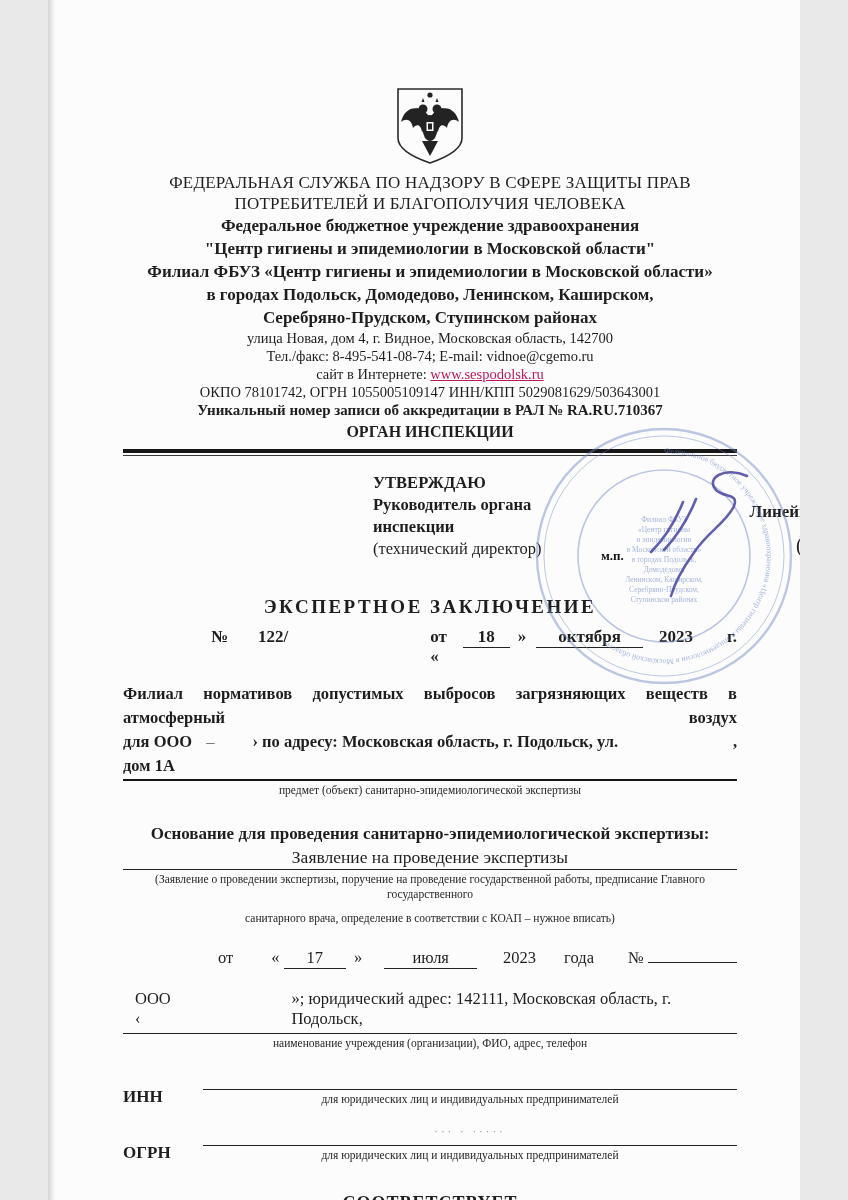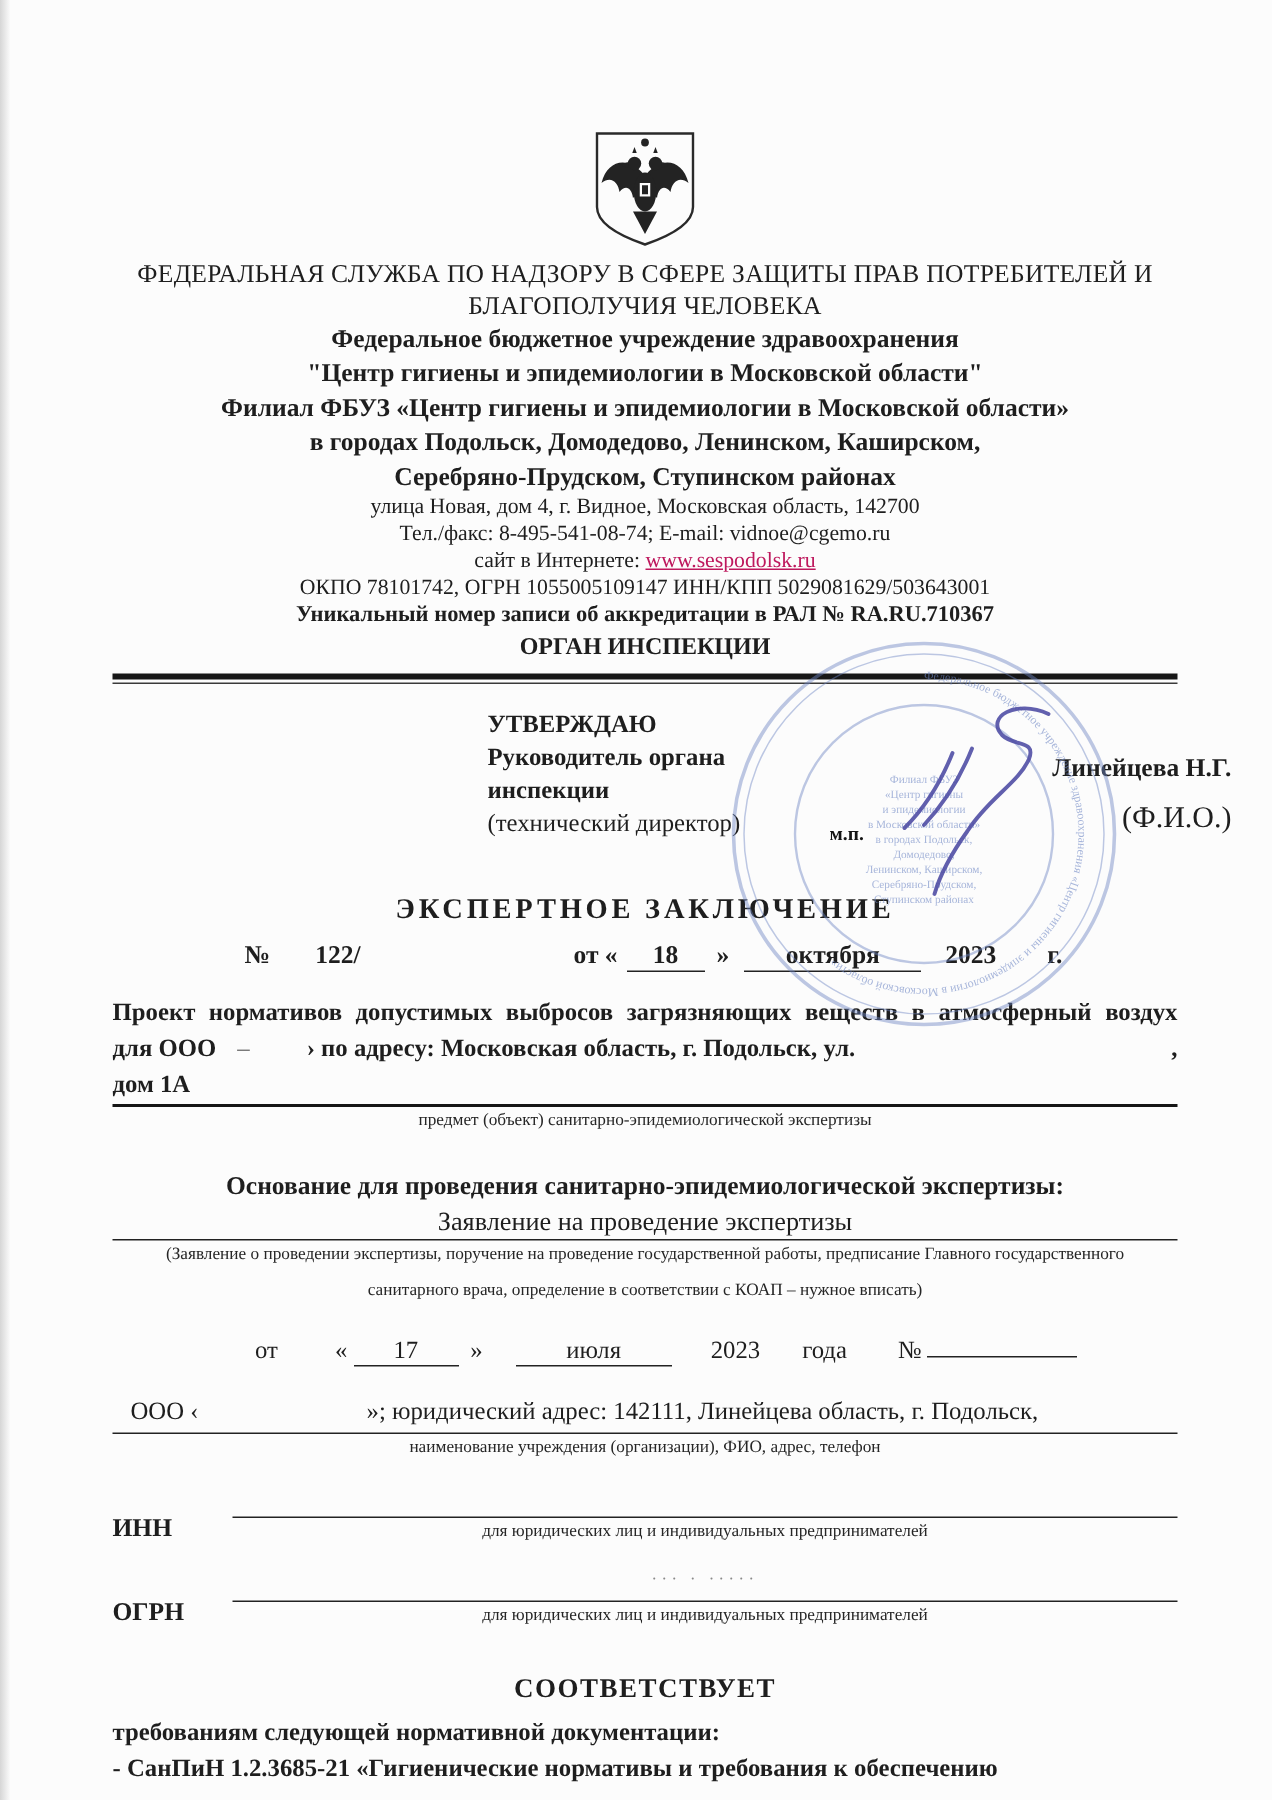--- a/index.html
+++ b/index.html
@@ -1,17 +1,17 @@
 <!DOCTYPE html>
 <html><head>
 <meta charset="utf-8">
 <style>
   html,body{margin:0;padding:0;background:#e9e9e9;}
   .page{
-    width:848px;height:1200px;background:#fcfcfc;position:relative;overflow:hidden;
+    width:752px;height:1200px;background:#fcfcfc;position:relative;overflow:hidden;
     font-family:"Liberation Serif","DejaVu Serif",serif;color:#1e1e1e;
     box-sizing:border-box;padding:86px 63px 0 75px;margin:0 auto;
   }
   .page::before{content:'';position:absolute;left:0;top:0;bottom:0;width:7px;
     background:linear-gradient(to right,#d6d6d6,rgba(214,214,214,0));pointer-events:none;}
   .hdr{text-align:center;}
   .emblem{display:block;margin:0 auto 6px auto;}
   .agency{font-size:17px;line-height:21px;letter-spacing:.2px;}
   .b17{font-weight:700;font-size:17px;line-height:23px;}
   .s14{font-size:14.5px;line-height:18px;}
@@ -182,21 +182,21 @@
     <span class="no-val">122/</span>
     <span class="ot">от «</span>
     <span class="uline u-day">18</span>
     <span class="q">»</span>
     <span class="uline u-month">октября</span>
     <span class="yr">2023</span>
     <span class="g">г.</span>
   </div>
 
   <div class="subject">
-    <div class="jline">Проект нормативов допустимых выбросов загрязняющих веществ в атмосферный воздух</div>
+    <div class="jline">Филиал нормативов допустимых выбросов загрязняющих веществ в атмосферный воздух</div>
     <div class="l2">
       <span>для ООО</span>
       <span class="artifact">–</span>
       <span class="mid">› по адресу: Московская область, г. Подольск, ул.</span>
       <span class="fill"></span>
       <span>,</span>
     </div>
     <div>дом 1А</div>
   </div>
   <div class="rule2"></div>
@@ -214,21 +214,21 @@
     <span class="qc">»</span>
     <span class="uline u-month">июля</span>
     <span class="yr">2023</span>
     <span class="goda">года</span>
     <span class="no">№</span>
     <span class="uline u-no"></span>
   </div>
 
   <div class="app1">
     <span class="ooo">ООО ‹</span>
-    <span class="rest">»; юридический адрес: 142111, Линейцева область, г. Подольск,</span>
+    <span class="rest">»; юридический адрес: 142111, Московская область, г. Подольск,</span>
   </div>
   <div class="app-rule"></div>
   <div class="cap">наименование учреждения (организации), ФИО, адрес, телефон</div>
 
   <div class="reg-row">
     <span class="lab">ИНН</span>
     <span class="reg-col">
       <span class="reg-field" style="display:block;"></span>
       <span class="cap" style="display:block;">для юридических лиц и индивидуальных предпринимателей</span>
     </span>

